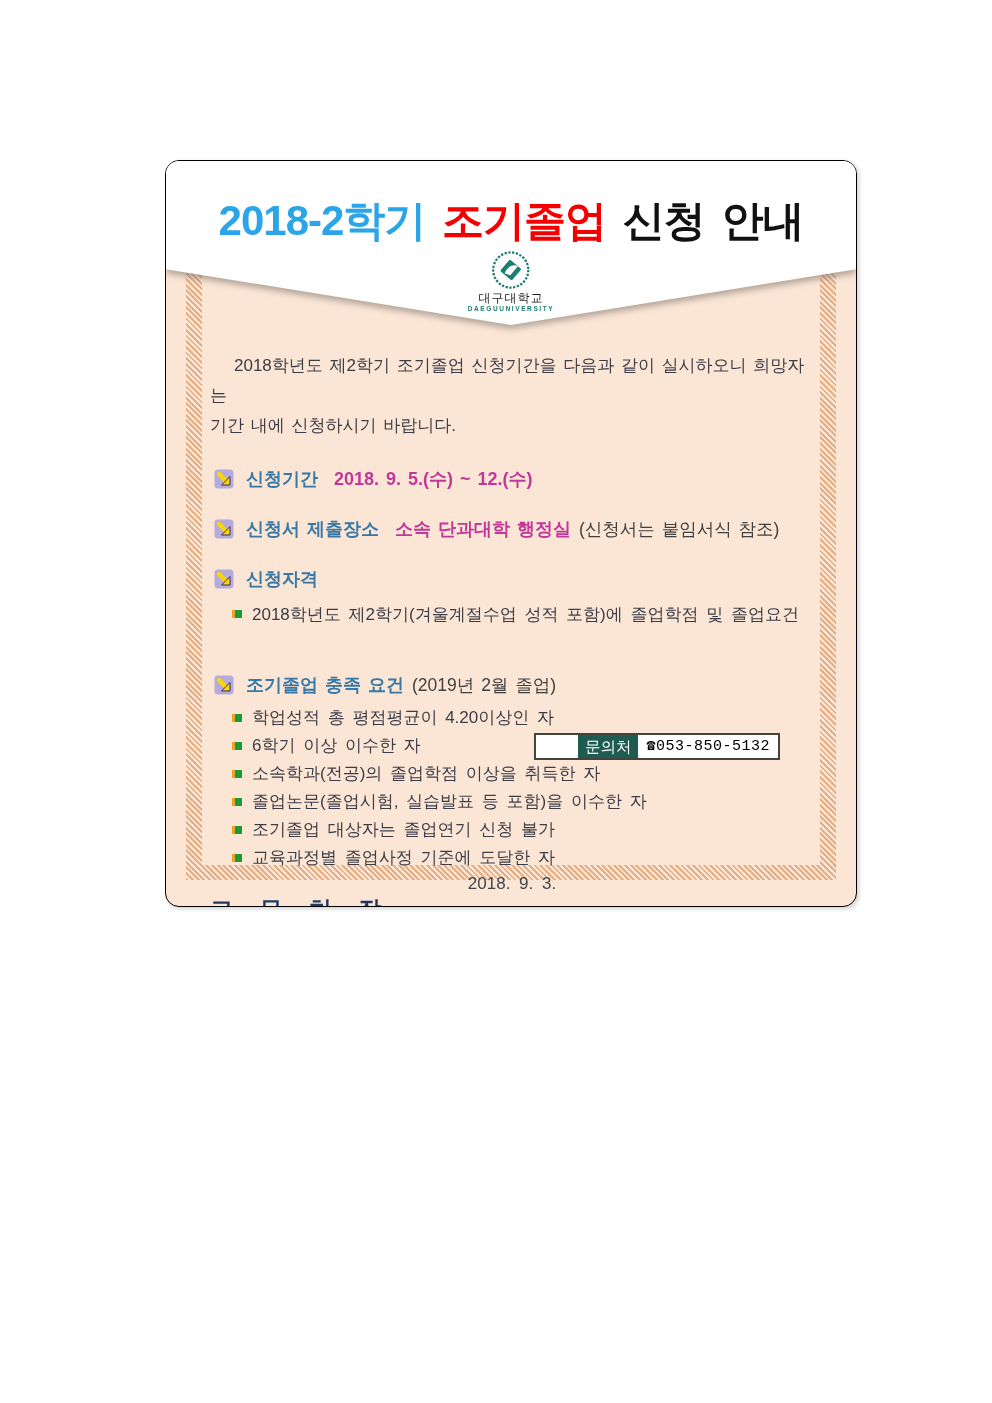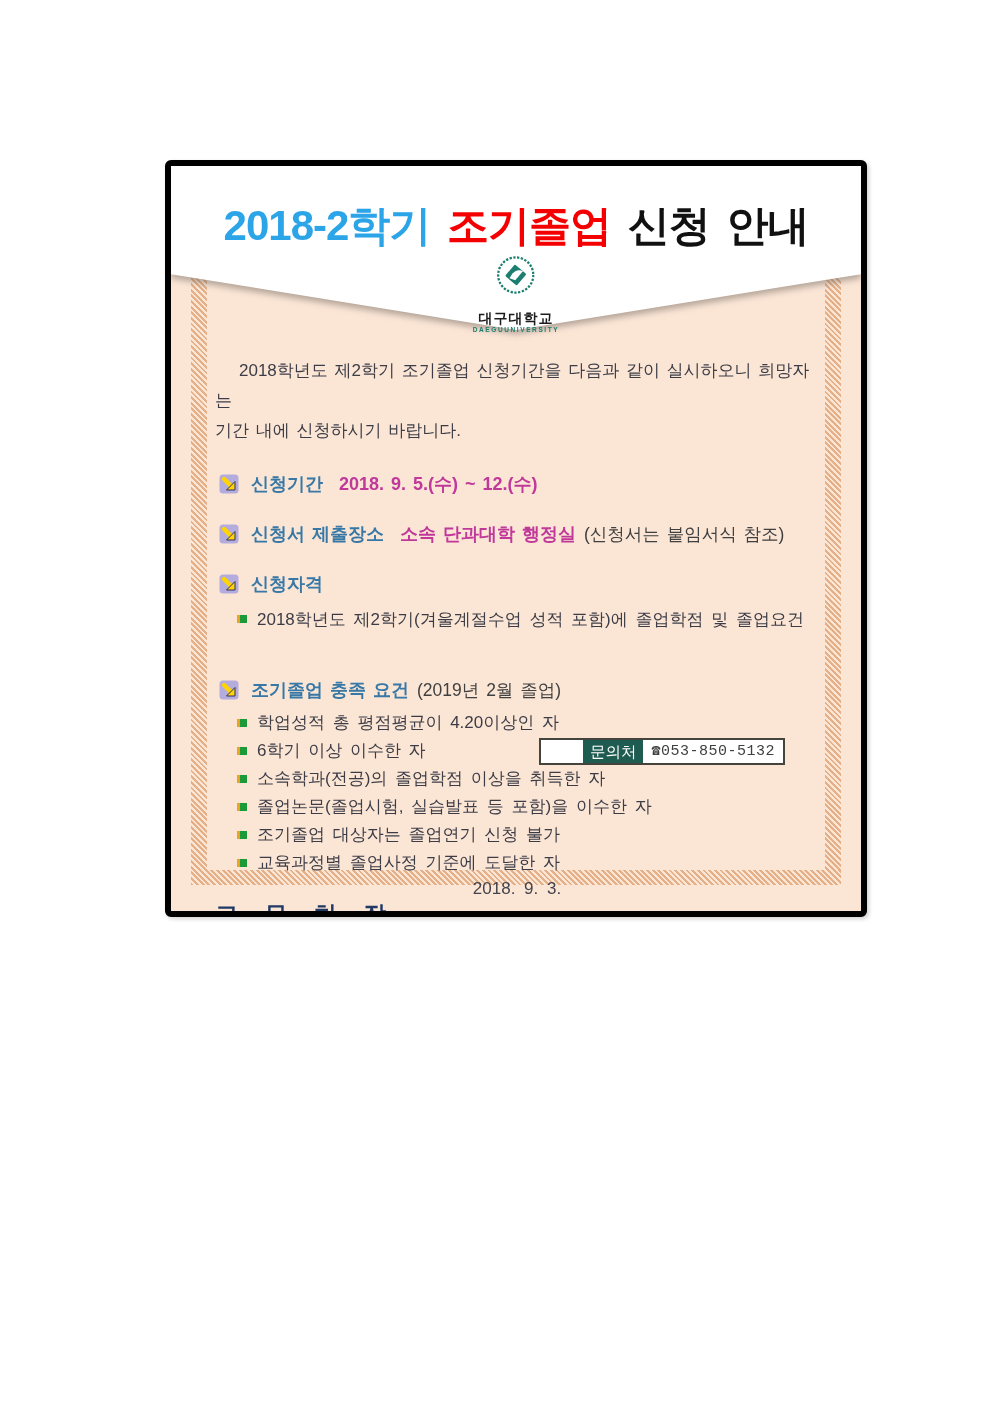--- a/index.html
+++ b/index.html
@@ -3,21 +3,21 @@
 <meta charset="utf-8">
 <style>
   html,body{margin:0;padding:0;}
   body{
     width:992px;height:1403px;position:relative;background:#ffffff;
     font-family:"Liberation Sans","DejaVu Sans",sans-serif;
     -webkit-font-smoothing:antialiased;
   }
   .poster{
     position:absolute;left:165px;top:160px;width:690px;height:745px;
-    background:#FBE6D6;border:6px solid #000000;border-radius:6px;
+    background:#FBE6D6;border:1px solid #000000;border-radius:14px;
     box-shadow:2px 2px 4px rgba(0,0,0,.18);
     overflow:hidden;
   }
   
   .hatch{position:absolute;background:repeating-linear-gradient(45deg,#E5B088 0 2px,#FBE6D6 2px 4px);}
   .hatch-left{left:20px;top:0;bottom:26px;width:16px;}
   .hatch-right{right:20px;top:0;bottom:26px;width:16px;}
   .hatch-bottom{left:20px;right:20px;bottom:26px;height:15px;}
   
   .flap-wrap{position:absolute;left:0;top:0;width:100%;height:170px;filter:drop-shadow(0 4px 3px rgba(110,100,92,.5));z-index:2;}
@@ -27,21 +27,21 @@
   }
   .title{
     position:absolute;left:0;top:32px;width:100%;text-align:center;z-index:3;
     font-size:42px;font-weight:800;letter-spacing:-1px;word-spacing:6px;white-space:nowrap;
   }
   .t-blue{color:#2BA4E8;} .t-red{color:#F40000;} .t-black{color:#111111;}
   .logo{
     position:absolute;left:50%;top:90px;transform:translateX(-50%);
     z-index:4;text-align:center;line-height:1;
   }
-  .logo-ko{font-size:14px;font-weight:700;color:#1d1d1d;letter-spacing:1px;margin-top:14px;}
+  .logo-ko{font-size:12px;font-weight:400;color:#1d1d1d;letter-spacing:1px;margin-top:0;}
   .logo-en{font-size:6.5px;font-weight:700;color:#1B7E6E;letter-spacing:1.6px;margin-top:2px;}
   
   .content{position:absolute;left:44px;top:182px;width:604px;z-index:1;color:#3C3C46;}
   .intro{font-size:17px;line-height:30px;word-spacing:2px;margin:8px 0 0 0;}
   .intro .ind{display:inline-block;width:24px;}
   .items{margin-top:16px;}
   .item{display:flex;align-items:flex-start;margin-bottom:9px;line-height:24px;margin-top:26px;}
   .arrow-icon{flex:0 0 auto;width:20px;height:20px;margin:2px 12px 0 4px;}
   .item .label{font-size:18px;font-weight:700;color:#3878A6;word-spacing:2px;white-space:nowrap;}
   .item .value{font-size:18px;font-weight:700;color:#C0389A;margin-left:16px;word-spacing:2px;white-space:nowrap;}
@@ -51,21 +51,21 @@
   .gap{height:18px;}
   .reqs{margin-top:6px;}
   .req{display:flex;align-items:flex-start;margin:0 0 4px 22px;font-size:17px;line-height:24px;word-spacing:3px;}
   .req .bullet{margin-top:8px;}
   
   .contact{
     position:absolute;right:76px;top:572px;z-index:5;display:flex;align-items:stretch;
     border:2px solid #45443C;background:#fff;font-size:15.5px;line-height:21px;padding-left:42px;
   }
   .contact-label{background:#1E5B50;color:#ffffff;padding:1px 7px;font-weight:400;}
-  .contact-phone{color:#404040;padding:1px 8px;letter-spacing:.5px;font-family:"Liberation Mono","DejaVu Sans Mono",monospace;font-size:15px;}
+  .contact-phone{color:#000000;padding:1px 8px;letter-spacing:.5px;font-family:"Liberation Mono","DejaVu Sans Mono",monospace;font-size:15px;}
   .footer-date{text-align:center;font-size:17px;color:#44444C;word-spacing:4px;}
   .footer-signer{text-align:left;font-size:23px;font-weight:700;color:#1F3864;letter-spacing:10px;}
 </style>
 </head>
 <body>
 
 <div class="poster">
 
   <div class="hatch hatch-left"></div>
   <div class="hatch hatch-right"></div>

